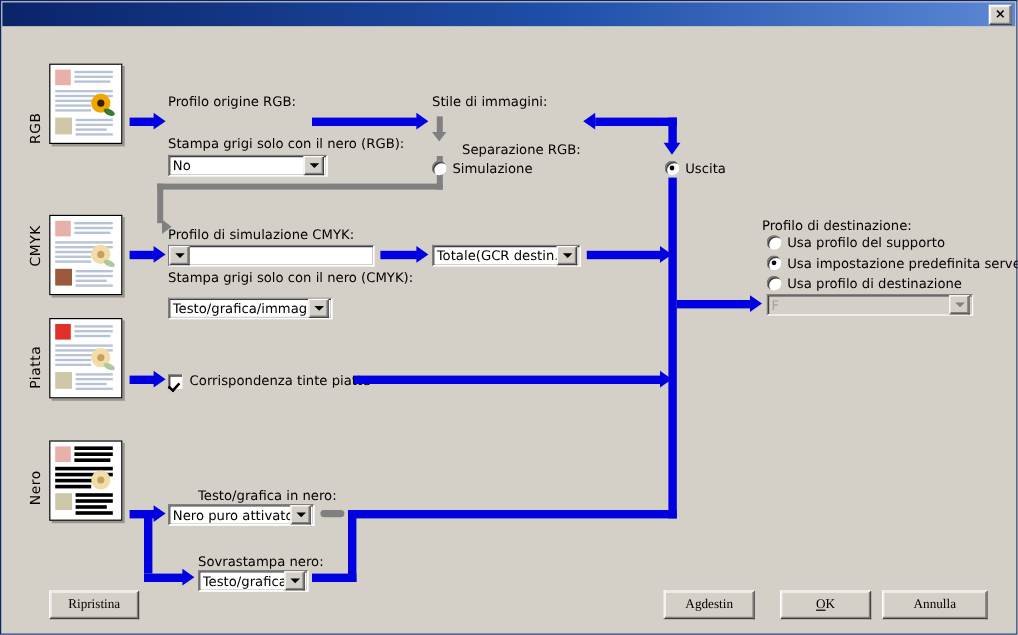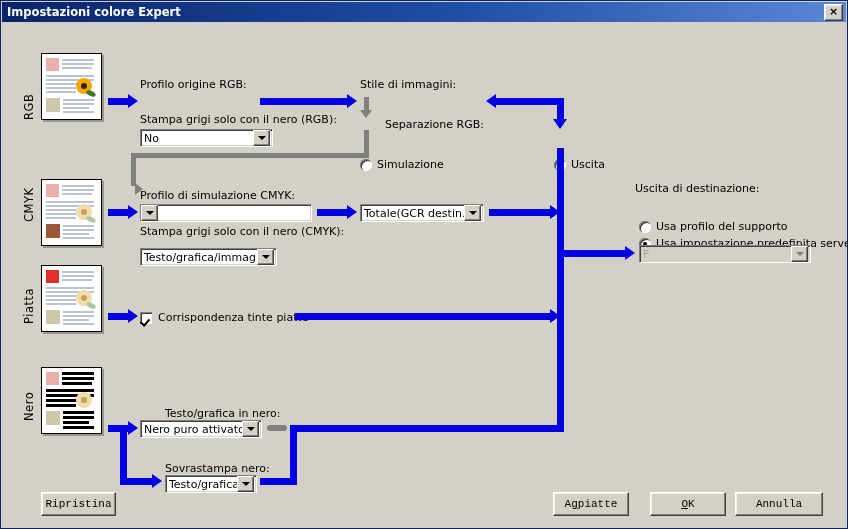--- a/index.html
+++ b/index.html
@@ -70,21 +70,21 @@
     display:flex;align-items:center;justify-content:center;flex:0 0 auto;
   }
   .combo .arrow i{
     display:block;width:0;height:0;border-left:4px solid transparent;
     border-right:4px solid transparent;border-top:4px solid #000;
   }
   .combo.disabled{background:#d4d0c8;}
   .combo.disabled .val{color:#a8a49c;}
   .combo.disabled .arrow i{border-top-color:#808080;}
   
-  .radio{position:absolute;display:flex;align-items:flex-end;margin-top:24px;}
+  .radio{position:absolute;display:flex;align-items:flex-start;}
   .radio .dot{
     width:12px;height:12px;border-radius:50%;
     background:#fff;box-shadow:inset 1px 1px 0 #808080,inset 2px 2px 0 #404040,
     inset -1px -1px 0 #fff;flex:0 0 auto;position:relative;
     border:0;
   }
   .radio .dot.on::after{
     content:"";position:absolute;left:4px;top:4px;width:4px;height:4px;
     border-radius:50%;background:#000;
   }
@@ -110,31 +110,30 @@
   .tip.l{border-top:7px solid transparent;border-bottom:7px solid transparent;border-right:10px solid #0000e0;}
   .tip.gd{border-left:6px solid transparent;border-right:6px solid transparent;border-top:8px solid #808080;}
   .tip.gr{border-top:6px solid transparent;border-bottom:6px solid transparent;border-left:8px solid #808080;}
   
   .btn{
     position:absolute;height:24px;background:#d4d0c8;
     border:1px solid #fff;border-right-color:#404040;border-bottom-color:#404040;
     box-shadow:inset -1px -1px 0 #808080, inset 1px 1px 0 #f4f2ee;
     font-size:11px;color:#000;display:flex;align-items:center;justify-content:center;
     cursor:default;box-sizing:border-box;
-    font-family:Liberation Mono, monospace;
+    font-family:Liberation Serif, serif;
   }
   .btn u{text-decoration:underline;}
 </style>
 </head>
 <body>
 
 <div id="app">
 
   <div class="titlebar">
-    <span class="title">Impostazioni colore Expert</span>
     <div class="closebtn">×</div>
   </div>
 
   <div class="client">
 
     <div class="vlabel" style="left:20px;top:52px;height:46px;">RGB</div>
     <div class="vlabel" style="left:20px;top:146px;height:54px;">CMYK</div>
     <div class="vlabel" style="left:20px;top:252px;height:50px;">Piatta</div>
     <div class="vlabel" style="left:20px;top:355px;height:44px;">Nero</div>
 
@@ -319,41 +318,45 @@
     <div class="seg" style="left:118px;top:403px;width:7px;height:53px;"></div>
     <div class="seg" style="left:118px;top:456px;width:33px;height:7px;"></div>
     <div class="tip r" style="left:150px;top:452px;"></div>
 
     <div class="seg gray" style="left:265px;top:403px;width:20px;height:6px;border-radius:3px;"></div>
 
     <div class="seg" style="left:258px;top:456px;width:37px;height:7px;"></div>
     <div class="seg" style="left:288px;top:403px;width:7px;height:60px;"></div>
     <div class="seg" style="left:288px;top:403px;width:274px;height:7px;"></div>
 
-    <div class="flabel" style="left:633px;top:160px;">Uscita di destinazione:</div>
+    <div class="flabel" style="left:633px;top:160px;">Profilo di destinazione:</div>
     <div class="radio" style="left:637px;top:174px;">
       <span class="dot"></span>
       <span class="rlabel">Usa profilo del supporto</span>
     </div>
     <div class="radio" style="left:637px;top:191px;">
       <span class="dot on"></span>
       <span class="rlabel">Usa impostazione predefinita server</span>
+    </div>
+    <div class="radio" style="left:637px;top:208px;">
+      <span class="dot"></span>
+      <span class="rlabel">Usa profilo di destinazione</span>
     </div>
     <div class="combo disabled" style="left:637px;top:223px;width:172px;">
       <span class="val">F</span>
       <span class="arrow">
           <i></i>
         </span>
     </div>
 
     <div class="btn" style="left:39px;top:470px;width:75px;">Ripristina</div>
     <div class="btn" style="left:551px;top:470px;width:76px;">
       <span>A</span>
         <u>g</u>
-        <span>piatte</span>
+        <span>destin</span>
     </div>
     <div class="btn" style="left:648px;top:470px;width:76px;">
       <span></span>
         <u>O</u>
         <span>K</span>
     </div>
     <div class="btn" style="left:733px;top:470px;width:88px;">Annulla</div>
 
   </div>
 </div>

